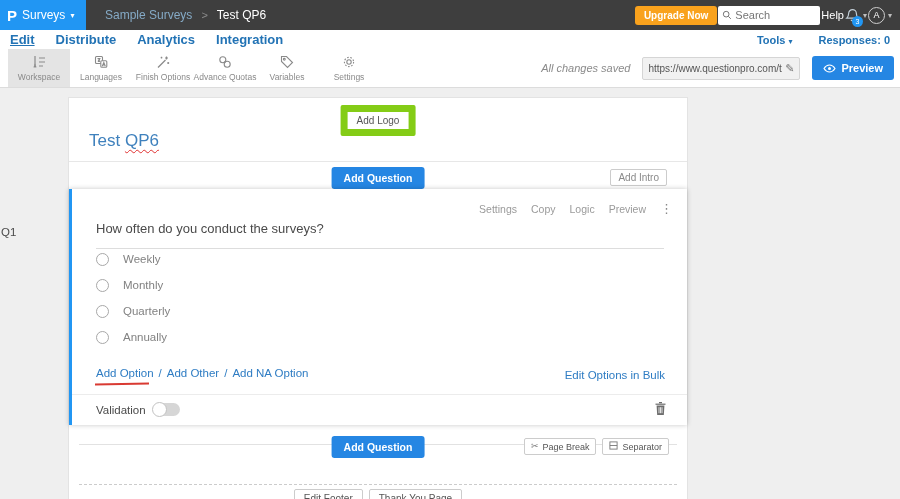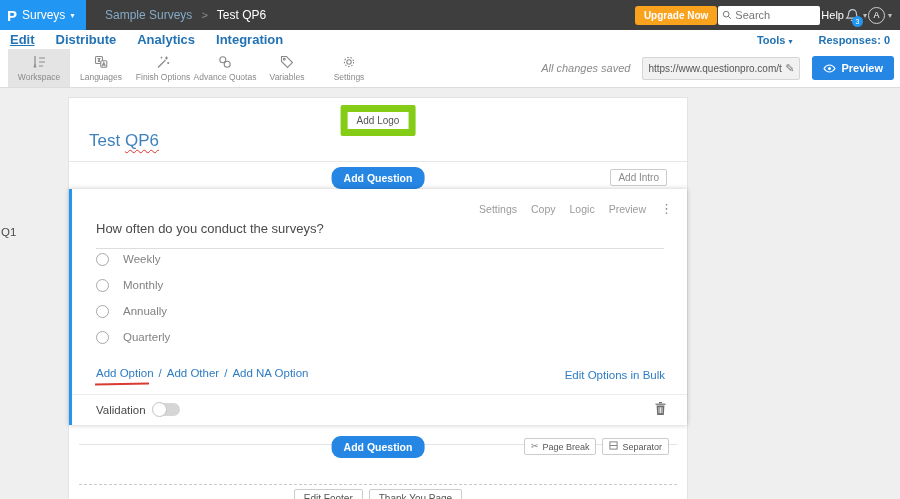--- a/index.html
+++ b/index.html
@@ -50,21 +50,21 @@
 
   
   .main { position:absolute; top:88px; left:0; right:0; bottom:0; background:#efefef; }
   .q-id { position:absolute; left:1px; top:138px; font-size:11.5px; color:#4a4a4a; }
   .card { position:absolute; left:68px; width:620px; top:9px; height:412px; background:#fff; border:1px solid #e3e3e3; }
 
   .add-logo-btn { position:absolute; top:7px; left:50%; transform:translateX(-50%); background:#fff; border:7px solid #84cc16; border-radius:2px; font-size:10px; color:#555; padding:3px 9px; cursor:pointer; }
   .survey-title { position:absolute; left:20px; top:33px; font-size:17px; color:#3f81bd; cursor:text; }
   .wavy { text-decoration-line:underline; text-decoration-style:wavy; text-decoration-color:#e03131; text-decoration-thickness:1px; text-underline-offset:3px; }
   .hdr-divider { position:absolute; top:63px; left:0; right:0; border-top:1px solid #e7e7e7; }
-  .btn-primary { background:#2586e3; border:none; color:#fff; font-size:10.5px; font-weight:bold; padding:5px 12px; border-radius:9px; cursor:pointer; }
+  .btn-primary { background:#2586e3; border:none; color:#fff; font-size:10.5px; font-weight:bold; padding:5px 12px; border-radius:3px; cursor:pointer; }
   .add-q1 { position:absolute; top:69px; left:50%; transform:translateX(-50%); }
   .add-intro-btn { position:absolute; top:71px; right:20px; background:#fff; border:1px solid #ccc; border-radius:2px; font-size:10px; color:#8a8a8a; padding:2px 7px; cursor:pointer; }
 
   
   .question-block { position:absolute; left:0; right:0; top:91px; height:236px; background:#fff; border-left:3px solid #2196f3; box-shadow:0 0 5px rgba(0,0,0,.22); z-index:2; }
   .q-actions { position:absolute; top:13px; right:14px; display:flex; align-items:center; gap:14px; }
   .q-action { font-size:10.5px; color:#9a9a9a; cursor:pointer; }
   .kebab { font-size:13px; color:#888; cursor:pointer; line-height:1; }
   .q-text { position:absolute; top:32px; left:24px; right:23px; font-size:13px; color:#4a4a4a; border-bottom:1px solid #ddd; padding-bottom:12px; cursor:text; }
   .options { position:absolute; top:64px; left:24px; }
@@ -250,25 +250,25 @@
         <div class="option-row">
           <span class="radio"></span>
           <span class="option-label">Weekly</span>
         </div>
         <div class="option-row">
           <span class="radio"></span>
           <span class="option-label">Monthly</span>
         </div>
         <div class="option-row">
           <span class="radio"></span>
-          <span class="option-label">Annually</span>
+          <span class="option-label">Quarterly</span>
         </div>
         <div class="option-row">
           <span class="radio"></span>
-          <span class="option-label">Quarterly</span>
+          <span class="option-label">Annually</span>
         </div>
       </div>
       <div class="add-links">
         <span class="add-link">Add Option</span>
         <span class="link-sep">/</span>
         <span class="add-link">Add Other</span>
         <span class="link-sep">/</span>
         <span class="add-link">Add NA Option</span>
       </div>
       <div class="red-line"></div>

